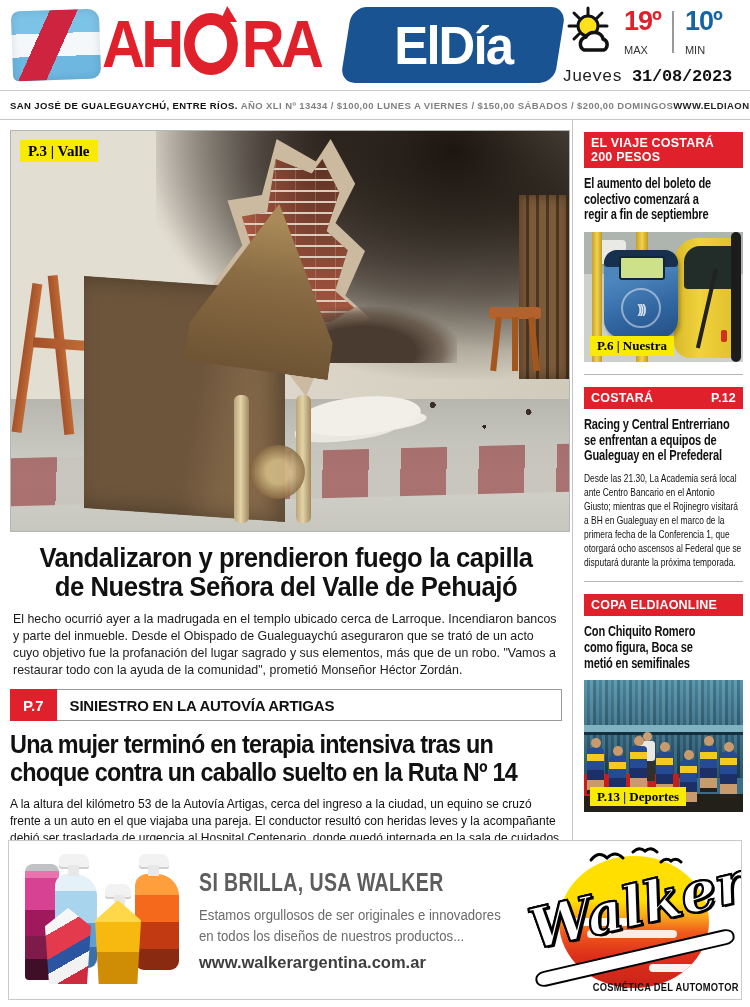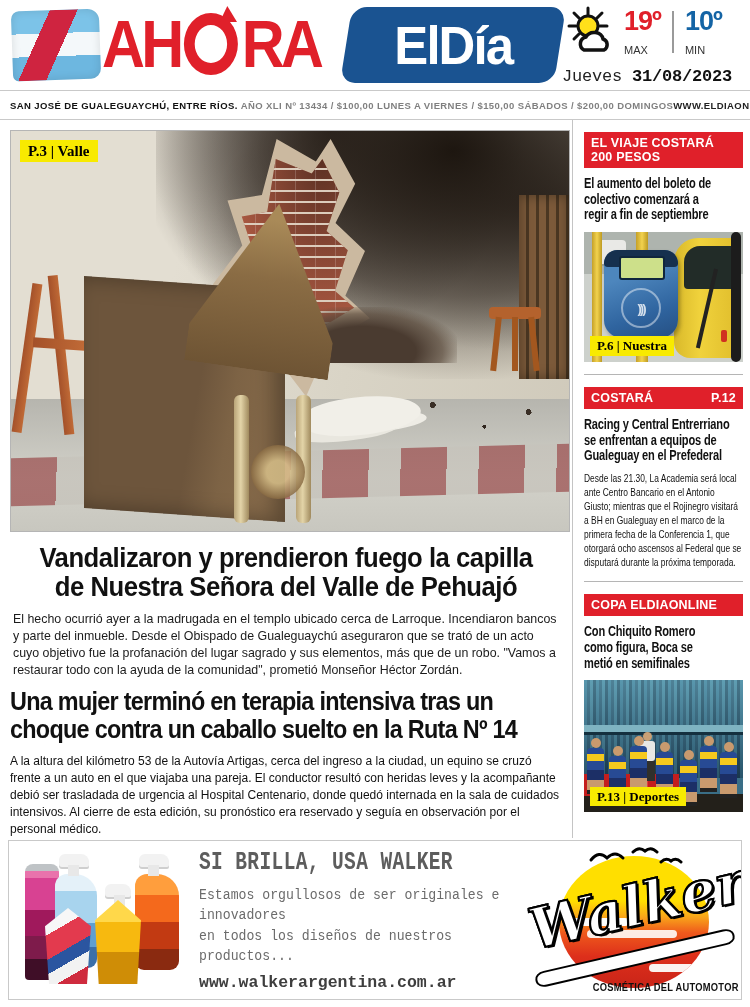--- a/index.html
+++ b/index.html
@@ -137,21 +137,21 @@
   .spr-blue .bod{width:42px;height:94px;border-radius:12px 22px 9px 9px;background:linear-gradient(180deg,#e4f1f9 0 18%,#a8d4ee 18% 52%,#5f9fd0 52% 78%,#3b6fa8 78%);}
   .bottle-label{position:absolute;left:34px;bottom:12px;width:50px;height:76px;z-index:2;
     clip-path:polygon(50% 0,96% 24%,88% 100%,12% 100%,4% 24%);
     background:linear-gradient(150deg,#f7f7f7 0 28%,#e33a4e 28% 52%,#2b55a0 52% 66%,#f2f2f2 66% 80%,#cf2b3e 80%);}
   .spr-yellow{left:86px;bottom:12px;z-index:3;}
   .spr-yellow .bod{width:46px;height:84px;clip-path:polygon(50% 0,100% 24%,92% 100%,8% 100%,0 24%);
     background:linear-gradient(180deg,#ffd84a 0 26%,#f7b90f 26% 62%,#cf8d06 62%);}
   .spr-yellow .trig{width:26px;left:10px;top:-16px;}
   .spr-orange{left:126px;bottom:26px;z-index:1;}
   .spr-orange .bod{width:44px;height:96px;border-radius:12px 22px 9px 9px;background:linear-gradient(180deg,#ff9e3d 0 22%,#f4691c 22% 50%,#c23a12 50% 78%,#8a2a10 78%);}
-  .adtext{flex:1;padding-left:12px;font-family:Liberation Mono, monospace;}
+  .adtext{flex:1;padding-left:12px;}
   .ad-head{font-size:25px;font-weight:bold;color:#5d5d5d;width:128%;transform:scaleX(.78);transform-origin:0 50%;letter-spacing:.5px;}
   .ad-body{margin-top:8px;font-size:15.5px;color:#6b6b6b;line-height:1.3;white-space:pre-line;width:118%;transform:scaleX(.85);transform-origin:0 0;}
   .ad-url{margin-top:7px;font-size:16.5px;font-weight:bold;color:#3e3e3e;}
   .walker-logo{width:212px;height:152px;position:relative;flex:none;}
   .wsun{position:absolute;left:30px;top:12px;width:150px;height:132px;border-radius:50%;overflow:hidden;
     background:linear-gradient(180deg,#ffdf00 0 34%,#f9a61a 46%,#ef5a1c 58%,#dd2f1b 76%,#c92418);}
   .wcloud{position:absolute;background:#fdfdfb;border-radius:8px;height:8px;}
   .wc1{left:6px;top:62px;width:64px;} .wc2{left:28px;top:74px;width:90px;opacity:.9;} .wc3{left:90px;top:108px;width:70px;opacity:.95;}
   .birds{position:absolute;left:58px;top:0;}
   .wscript{position:absolute;left:-6px;top:28px;width:228px;text-align:center;transform:rotate(-13deg);
@@ -244,20 +244,24 @@
           <b class="l2"></b>
           <b class="l3"></b>
         </div>
       <span class="tag-yellow photo-tag">P.3 | Valle</span>
     </div>
 
     <h1 class="headline1">Vandalizaron y prendieron fuego la capilla
 de Nuestra Señora del Valle de Pehuajó</h1>
     <p class="deck">El hecho ocurrió ayer a la madrugada en el templo ubicado cerca de Larroque. Incendiaron bancos y parte del inmueble. Desde el Obispado de Gualeguaychú aseguraron que se trató de un acto cuyo objetivo fue la profanación del lugar sagrado y sus elementos, más que de un robo. "Vamos a restaurar todo con la ayuda de la comunidad", prometió Monseñor Héctor Zordán.</p>
 
+    <div class="kicker-row">
+      <span class="p7">P.7</span>
+      <span class="kicker2">SINIESTRO EN LA AUTOVÍA ARTIGAS</span>
+    </div>
     <h2 class="headline2">Una mujer terminó en terapia intensiva tras un
 choque contra un caballo suelto en la Ruta Nº 14</h2>
     <p class="body2">A la altura del kilómetro 53 de la Autovía Artigas, cerca del ingreso a la ciudad, un equino se cruzó frente a un auto en el que viajaba una pareja. El conductor resultó con heridas leves y la acompañante debió ser trasladada de urgencia al Hospital Centenario, donde quedó internada en la sala de cuidados intensivos. Al cierre de esta edición, su pronóstico era reservado y seguía en observación por el personal médico.</p>
   </div>
 
   <aside class="col-side">
 
     <div>
       <div class="side-kicker">
         <span>EL VIAJE COSTARÁ 200 PESOS</span>

